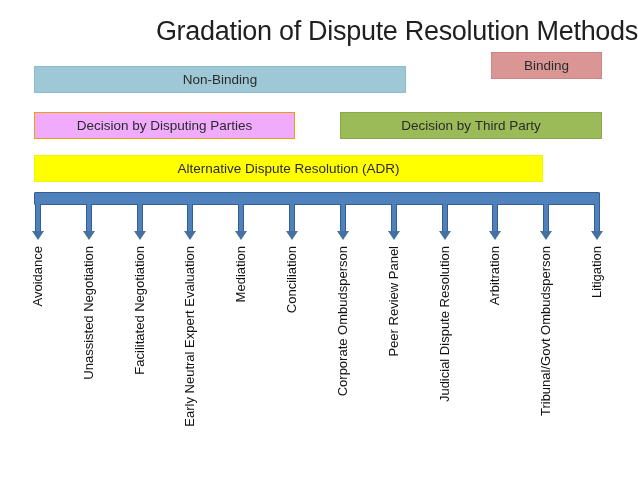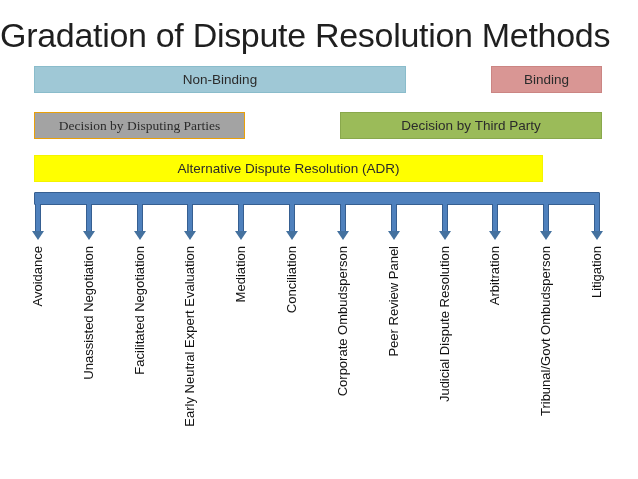--- a/index.html
+++ b/index.html
@@ -1,30 +1,30 @@
 <!DOCTYPE html>
 <html><head>
 <meta charset="utf-8">
 <style>
   html,body{margin:0;padding:0;background:#fff;}
   #slide{
     position:relative;width:638px;height:479px;background:#ffffff;
     font-family:"Liberation Sans",sans-serif;overflow:hidden;
   }
   .title{
-    position:absolute;top:16px;left:0;width:638px;text-align:left;
-    font-size:34px;color:#1f1f1f;letter-spacing:-0.3px;white-space:nowrap;
+    position:absolute;top:16px;left:0;width:638px;text-align:right;
+    font-size:27px;color:#1f1f1f;letter-spacing:-0.3px;white-space:nowrap;
   }
   .band{
     position:absolute;height:27px;display:flex;align-items:center;justify-content:center;
     font-size:13.5px;color:#2b2b2b;box-sizing:border-box;white-space:nowrap;
   }
   .band-nonbinding{top:66px;left:34px;width:372px;background:#9fc8d6;border:1px solid #8abccb;}
-  .band-binding{top:66px;left:491px;width:111px;background:#d99694;border:1px solid #cb8583;}
-  .band-disputing{top:112px;left:34px;width:211px;background:#a3a3a3;border:1px solid #e9a009;font-family:Liberation Serif, serif;}
+  .band-binding{top:52px;left:491px;width:111px;background:#d99694;border:1px solid #cb8583;}
+  .band-disputing{top:112px;left:34px;width:261px;background:#f0abfc;border:1px solid #e9a009;}
   .band-thirdparty{top:112px;left:340px;width:262px;background:#9bbb59;border:1px solid #89a84c;}
   .band-adr{top:155px;left:34px;width:509px;background:#ffff00;border:1px solid #f4f400;}
   .axis-bar{
     position:absolute;top:192px;left:34px;width:566px;height:13px;
     background:#4f81bd;border:1.5px solid #365f91;box-sizing:border-box;border-radius:1px;
   }
   .stem{
     position:absolute;top:204px;width:4px;height:28px;
     background:#4f81bd;border-left:1px solid #365f91;border-right:1px solid #365f91;
   }

